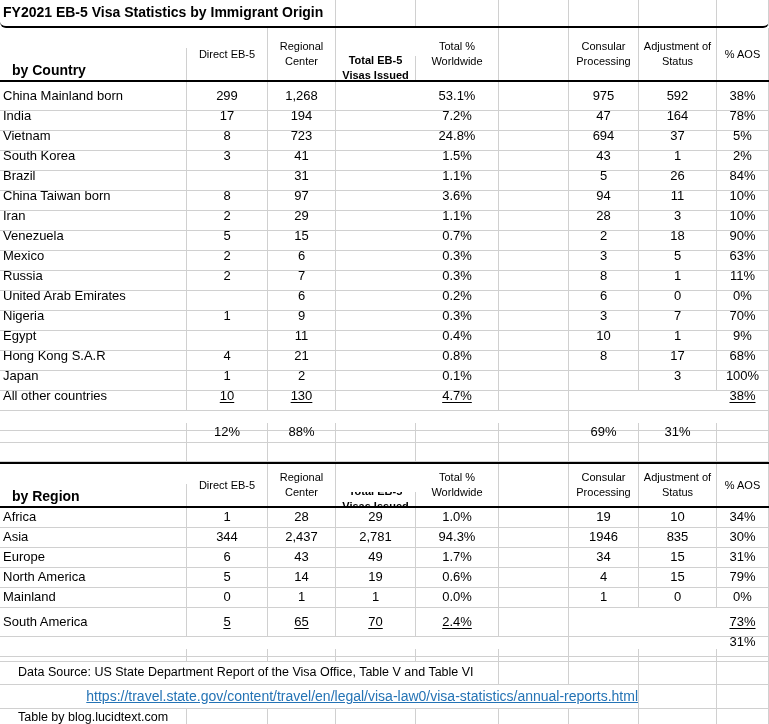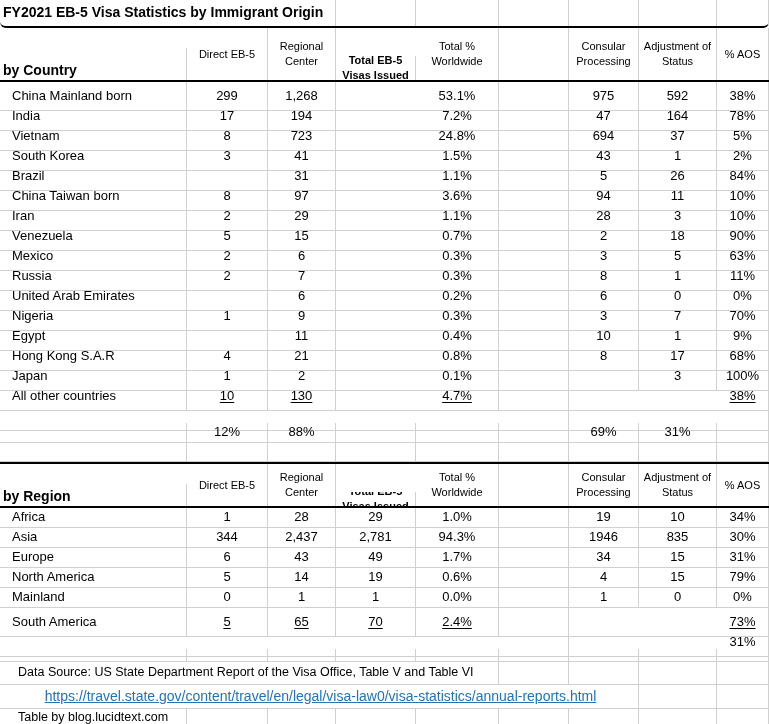--- a/index.html
+++ b/index.html
@@ -9,47 +9,47 @@
     width:769px; height:724px; overflow:hidden;
     font-family:"Liberation Sans", sans-serif; color:var(--ink);
   }
   .trow { display:grid; grid-template-columns:187px 81px 68px 80px 83px 70px 70px 78px 52px; width:769px; }
   .cell {
     border-right:1px solid var(--grid);
     border-bottom:1px solid var(--grid);
     display:flex; align-items:center; justify-content:center;
     font-size:13px; line-height:1.1; overflow:hidden;
   }
-  .name { justify-content:flex-start; padding-left:12px; white-space:nowrap; }
+  .name { justify-content:flex-start; padding-left:3px; white-space:nowrap; }
   .right { justify-content:flex-end; padding-right:4px; }
   .b { font-weight:bold;margin-top:28px; }
   .u { text-decoration:underline; text-underline-offset:2px; }
 
   .title-row { height:28px; border-bottom:2px solid var(--ink);border-radius:6px; }
   .title-row .cell { border-bottom:none; }
   .title-cell { grid-column:1/4; font-weight:bold; font-size:14px; justify-content:flex-start; padding-left:3px; white-space:nowrap; }
 
   .header-row { height:54px; border-bottom:2px solid var(--ink); }
   .header-row .cell { border-bottom:none; }
   #table-mount .header-row:not(:first-child) { height:46px; border-top:2px solid var(--ink); }
   .hdr { font-size:11px; text-align:center; line-height:1.35; padding:1px 4px; }
-  .sec-label { font-weight:bold; font-size:14px; align-items:flex-end; justify-content:flex-start; padding:0 0 2px 3px; white-space:nowrap;margin-top:20px; }
+  .sec-label { font-weight:bold; font-size:14px; align-items:flex-end; justify-content:flex-start; padding:0 0 2px 12px; white-space:nowrap;margin-top:20px; }
 
   .body-row  { height:20px; }
   .total-row { height:21px; }
   .share-row { height:20px; }
   .spacer-row.sp1 { height:19px; }
   .spacer-row.sp2 { height:13px; }
 
   .foot-row.f1 { height:23px; }
   .foot-row.f2 { height:24px; }
   .foot-row.f3 { height:19px; }
   .foot-text { font-size:12.5px; justify-content:flex-start; padding-left:18px; white-space:nowrap; overflow:visible; }
   .f1 .foot-text { grid-column:1/6; }
-  .f2 .link-cell { grid-column:1/8; justify-content:center; padding-left:3px; overflow:visible; }
+  .f2 .link-cell { grid-column:1/8; justify-content:flex-end; padding-left:3px; overflow:visible; }
   .f3 .foot-text { grid-column:1/2; }
   a.link { color:var(--link); font-size:14px; text-decoration:underline; white-space:nowrap; cursor:pointer; }
 </style>
 </head>
 <body>
 
 <div class="sheet">
 
   <div class="trow title-row">
     <div class="cell title-cell">FY2021 EB-5 Visa Statistics by Immigrant Origin</div>

